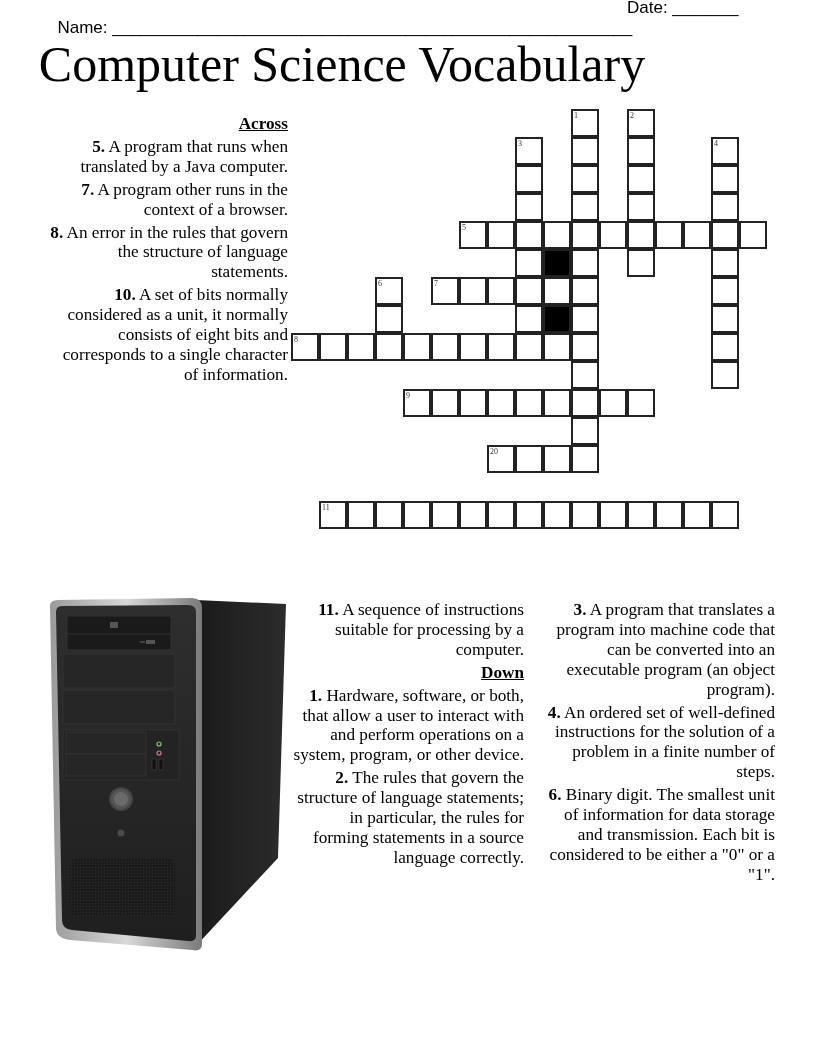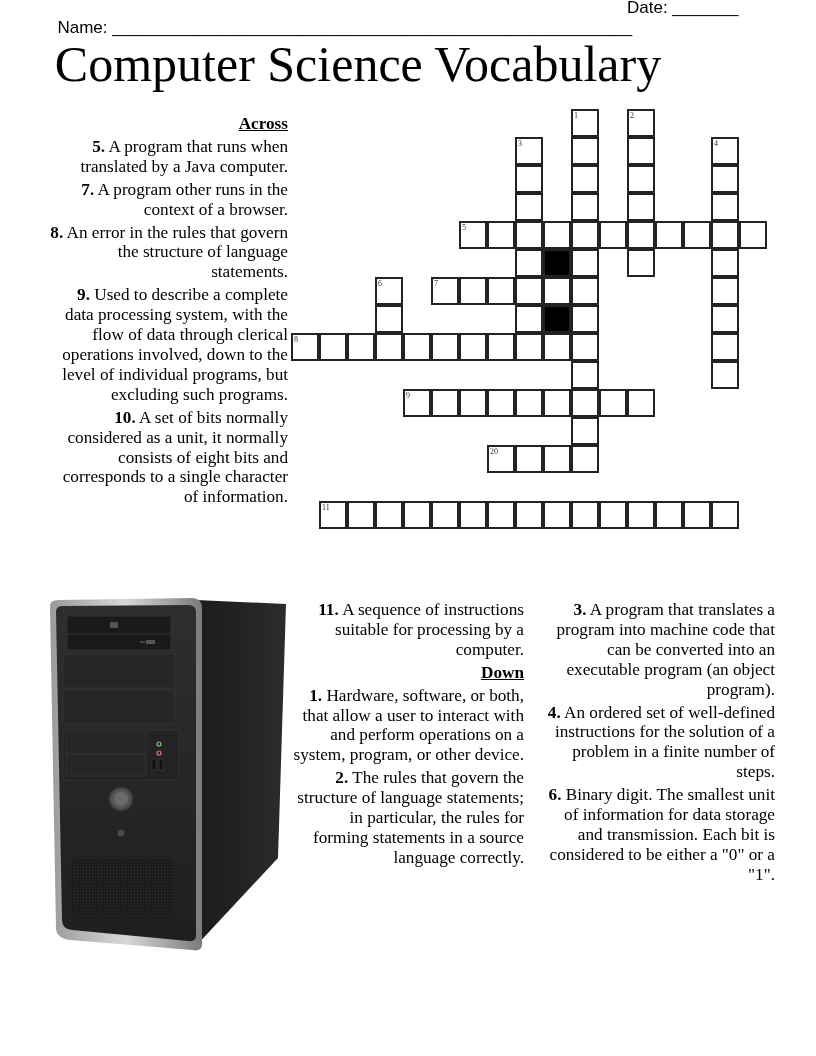--- a/index.html
+++ b/index.html
@@ -5,21 +5,21 @@
   html, body { margin: 0; padding: 0; background: #ffffff; }
   body { width: 816px; height: 1056px; position: relative; overflow: hidden; color: #000; }
   .header-line {
     position: absolute; top: -2px; left: 48px; width: 700px;
     font-family: "Liberation Sans", sans-serif; font-size: 17px; line-height: 20px;
     white-space: pre;
   }
   .header-line .date { position: absolute; left: 579px; top: 0; }
   .title {
     position: absolute; top: 32px; left: 0; width: 684px; text-align: center;
-    font-family: "Liberation Serif", serif; font-size: 50px; line-height: 64px; margin-left: 16px;
+    font-family: "Liberation Serif", serif; font-size: 50px; line-height: 64px;
   }
   .clue-col {
     position: absolute; font-family: "Liberation Serif", serif; font-size: 17.2px;
     line-height: 19.9px;
     text-align: right;
   }
   .clue-col .heading { font-weight: bold; text-decoration: underline; margin-bottom: 3px; }
   .clue-col .clue { margin-bottom: 3px; }
   .clue-col .num { font-weight: bold; }
   #col-left { left: 48px; top: 114px; width: 240px; }
@@ -45,21 +45,20 @@
   <span class="date">Date: _______</span>
 </div>
 
 <div class="title">Computer Science Vocabulary</div>
 
 <div class="clue-col" id="col-left">
   <div class="heading">Across</div>
   <div class="clue"><span class="num">5.</span> <span>A program that runs when translated by a Java computer.</span></div>
   <div class="clue"><span class="num">7.</span> <span>A program other runs in the context of a browser.</span></div>
   <div class="clue"><span class="num">8.</span> <span>An error in the rules that govern the structure of language statements.</span></div>
-  <div class="clue"><span class="num">9.</span> <span>Used to describe a complete data processing system, with the flow of data through clerical operations involved, down to the level of individual programs, but excluding such programs.</span></div>
   <div class="clue"><span class="num">10.</span> <span>A set of bits normally considered as a unit, it normally consists of eight bits and corresponds to a single character of information.</span></div>
 </div>
 
 <div class="clue-col" id="col-mid">
   <div class="clue"><span class="num">11.</span> <span>A sequence of instructions suitable for processing by a computer.</span></div>
   <div class="heading">Down</div>
   <div class="clue"><span class="num">1.</span> <span>Hardware, software, or both, that allow a user to interact with and perform operations on a system, program, or other device.</span></div>
   <div class="clue"><span class="num">2.</span> <span>The rules that govern the structure of language statements; in particular, the rules for forming statements in a source language correctly.</span></div>
 </div>
 

